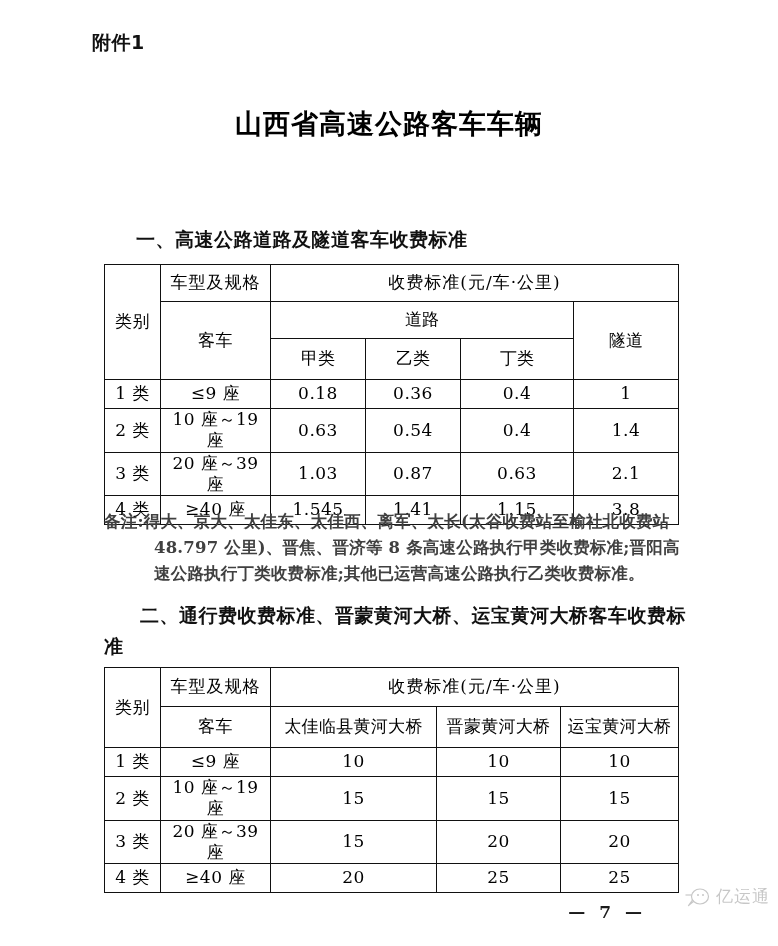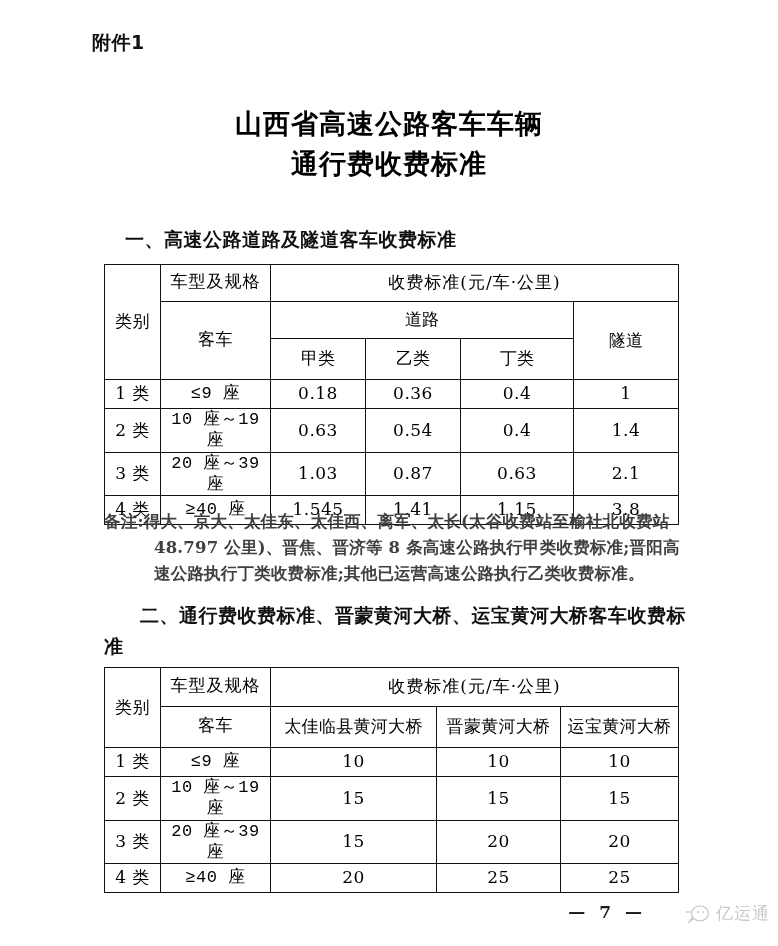--- a/index.html
+++ b/index.html
@@ -55,21 +55,21 @@
   .section-heading {
     position: absolute;
     font-family: "DejaVu Sans", "Liberation Sans", sans-serif;
     font-weight: 700;
     font-size: 19px;
     line-height: 31px;
     letter-spacing: 0.5px;
     color: #111;
   }
   #section-1-heading {
-    left: 125px;
+    left: 136px;
     top: 224px;
   }
   #section-2-heading {
     left: 104px;
     top: 600px;
     width: 600px;
     text-indent: 36px;
   }
 
   
@@ -117,21 +117,21 @@
   #table-bridge col.c-cat  { width: 56px; }
   #table-bridge col.c-spec { width: 110px; }
   #table-bridge col.c-b1   { width: 166px; }
   #table-bridge col.c-b2   { width: 124px; }
   #table-bridge col.c-b3   { width: 118px; }
 
   #table-bridge tr.hdr-1 td { height: 38px; }
   #table-bridge tr.hdr-2 td { height: 40px; }
   #table-bridge tr.data-row td { height: 28px; }
 
-  .cell-spec { font-size: 16px; letter-spacing: 0.5px; font-family: Liberation Mono, monospace; }
+  .cell-spec { font-size: 16px; letter-spacing: 0.5px; }
   .cell-num  { font-family: "DejaVu Serif", "Liberation Serif", serif; font-size: 17px; letter-spacing: 0.5px; }
   .cell-cat  { font-size: 17px; letter-spacing: 0.5px; }
   .hdr-wide  { letter-spacing: 1px; }
   .bridge-hdr { font-size: 16px; letter-spacing: 0.3px; }
 
   
   .note {
     position: absolute;
     left: 104px;
     top: 509px;
@@ -164,21 +164,21 @@
     font-family: "DejaVu Serif", "Liberation Serif", serif;
     font-weight: 700;
     font-size: 17px;
     color: #1b1b1b;
     letter-spacing: 4px;
     white-space: nowrap;
   }
   .watermark {
     position: absolute;
     right: 8px;
-    bottom: 7px;
+    bottom: 24px;
     display: flex;
     align-items: center;
     gap: 5px;
     opacity: 0.55;
   }
   .watermark-logo {
     width: 26px;
     height: 22px;
     display: block;
   }
@@ -191,21 +191,20 @@
 </style>
 </head>
 <body>
 
 <div class="page">
 
   <div class="attachment-label">附件1</div>
 
   <div class="doc-title">
     <span class="line1">山西省高速公路客车车辆</span>
-    <span class="line2">通行费收费标准</span>
   </div>
 
   <div class="section-heading" id="section-1-heading">一、高速公路道路及隧道客车收费标准</div>
 
   <table class="fee-table" id="table-road">
     <colgroup>
       <col class="c-cat">
         <col class="c-spec">
         <col class="c-a">
         <col class="c-b">

